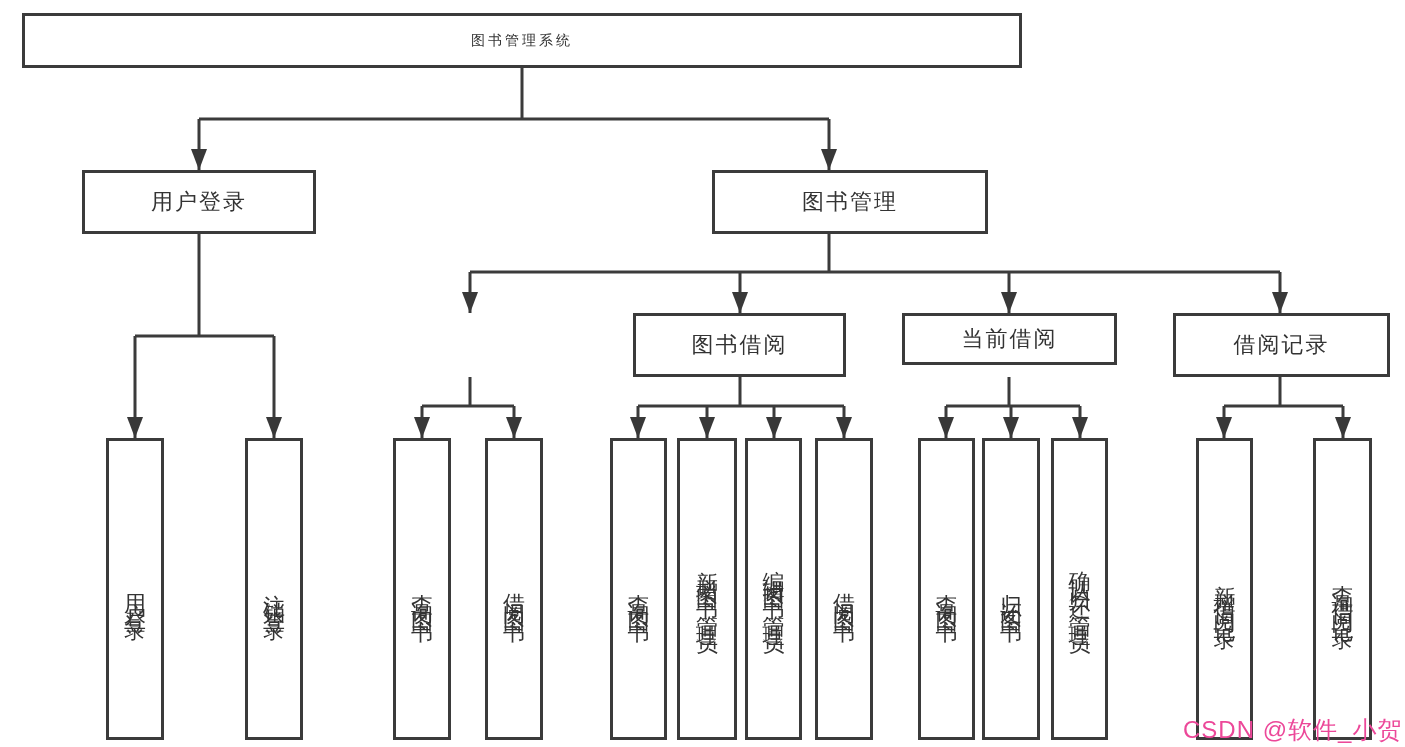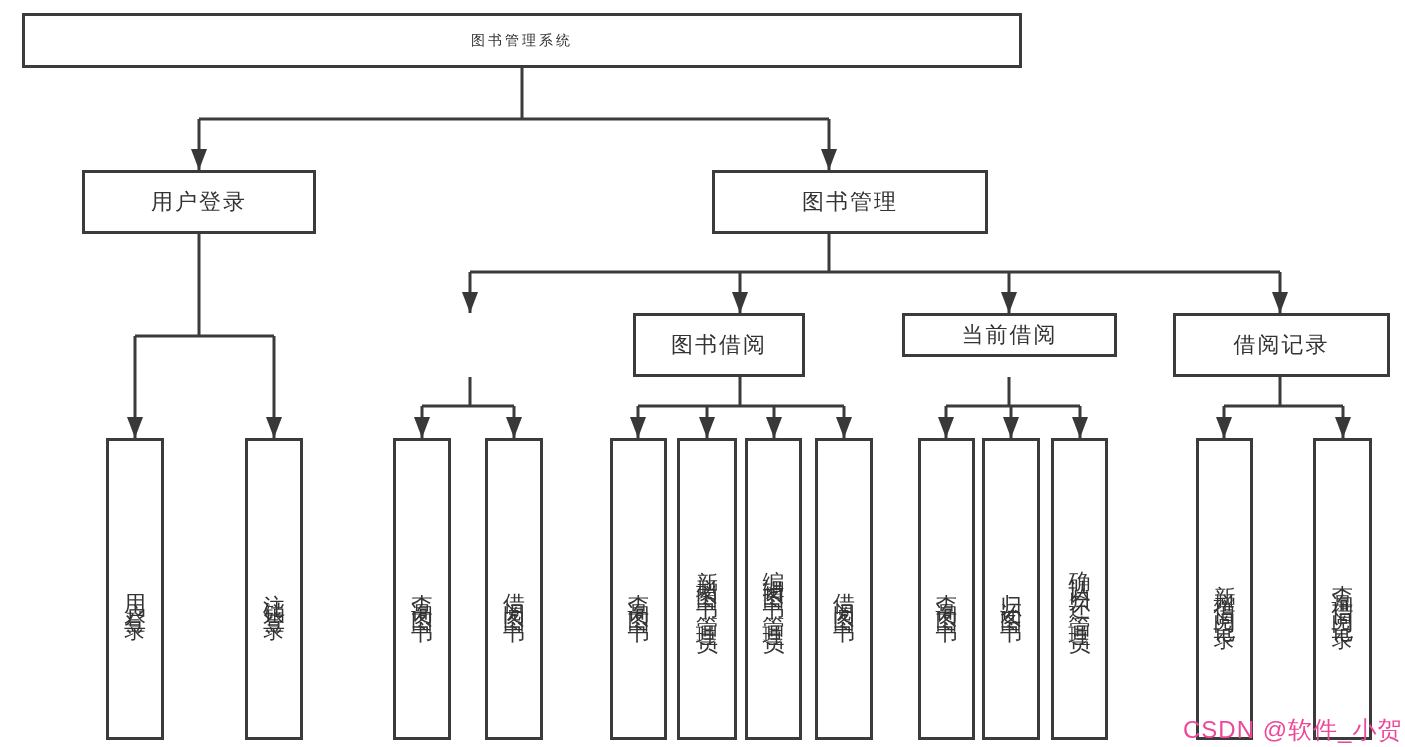--- a/index.html
+++ b/index.html
@@ -74,24 +74,24 @@
     <span>图书管理系统</span>
   </div>
 
   <div class="node hbox" style="left:82px;top:170px;width:234px;height:64px">
     <span>用户登录</span>
   </div>
   <div class="node hbox" style="left:712px;top:170px;width:276px;height:64px">
     <span>图书管理</span>
   </div>
 
-  <div class="node hbox" style="left:633px;top:313px;width:172px;height:64px">
+  <div class="node hbox" style="left:633px;top:313px;width:213px;height:64px">
     <span>图书借阅</span>
   </div>
-  <div class="node hbox" style="left:902px;top:313px;width:215px;height:44px">
+  <div class="node hbox" style="left:902px;top:313px;width:215px;height:52px">
     <span>当前借阅</span>
   </div>
   <div class="node hbox" style="left:1173px;top:313px;width:217px;height:64px">
     <span>借阅记录</span>
   </div>
 
   <div class="node vbox" style="left:106px;top:438px;width:58px;height:302px">
     <span class="vtext">用户登录</span>
   </div>
   <div class="node vbox" style="left:245px;top:438px;width:58px;height:302px">

